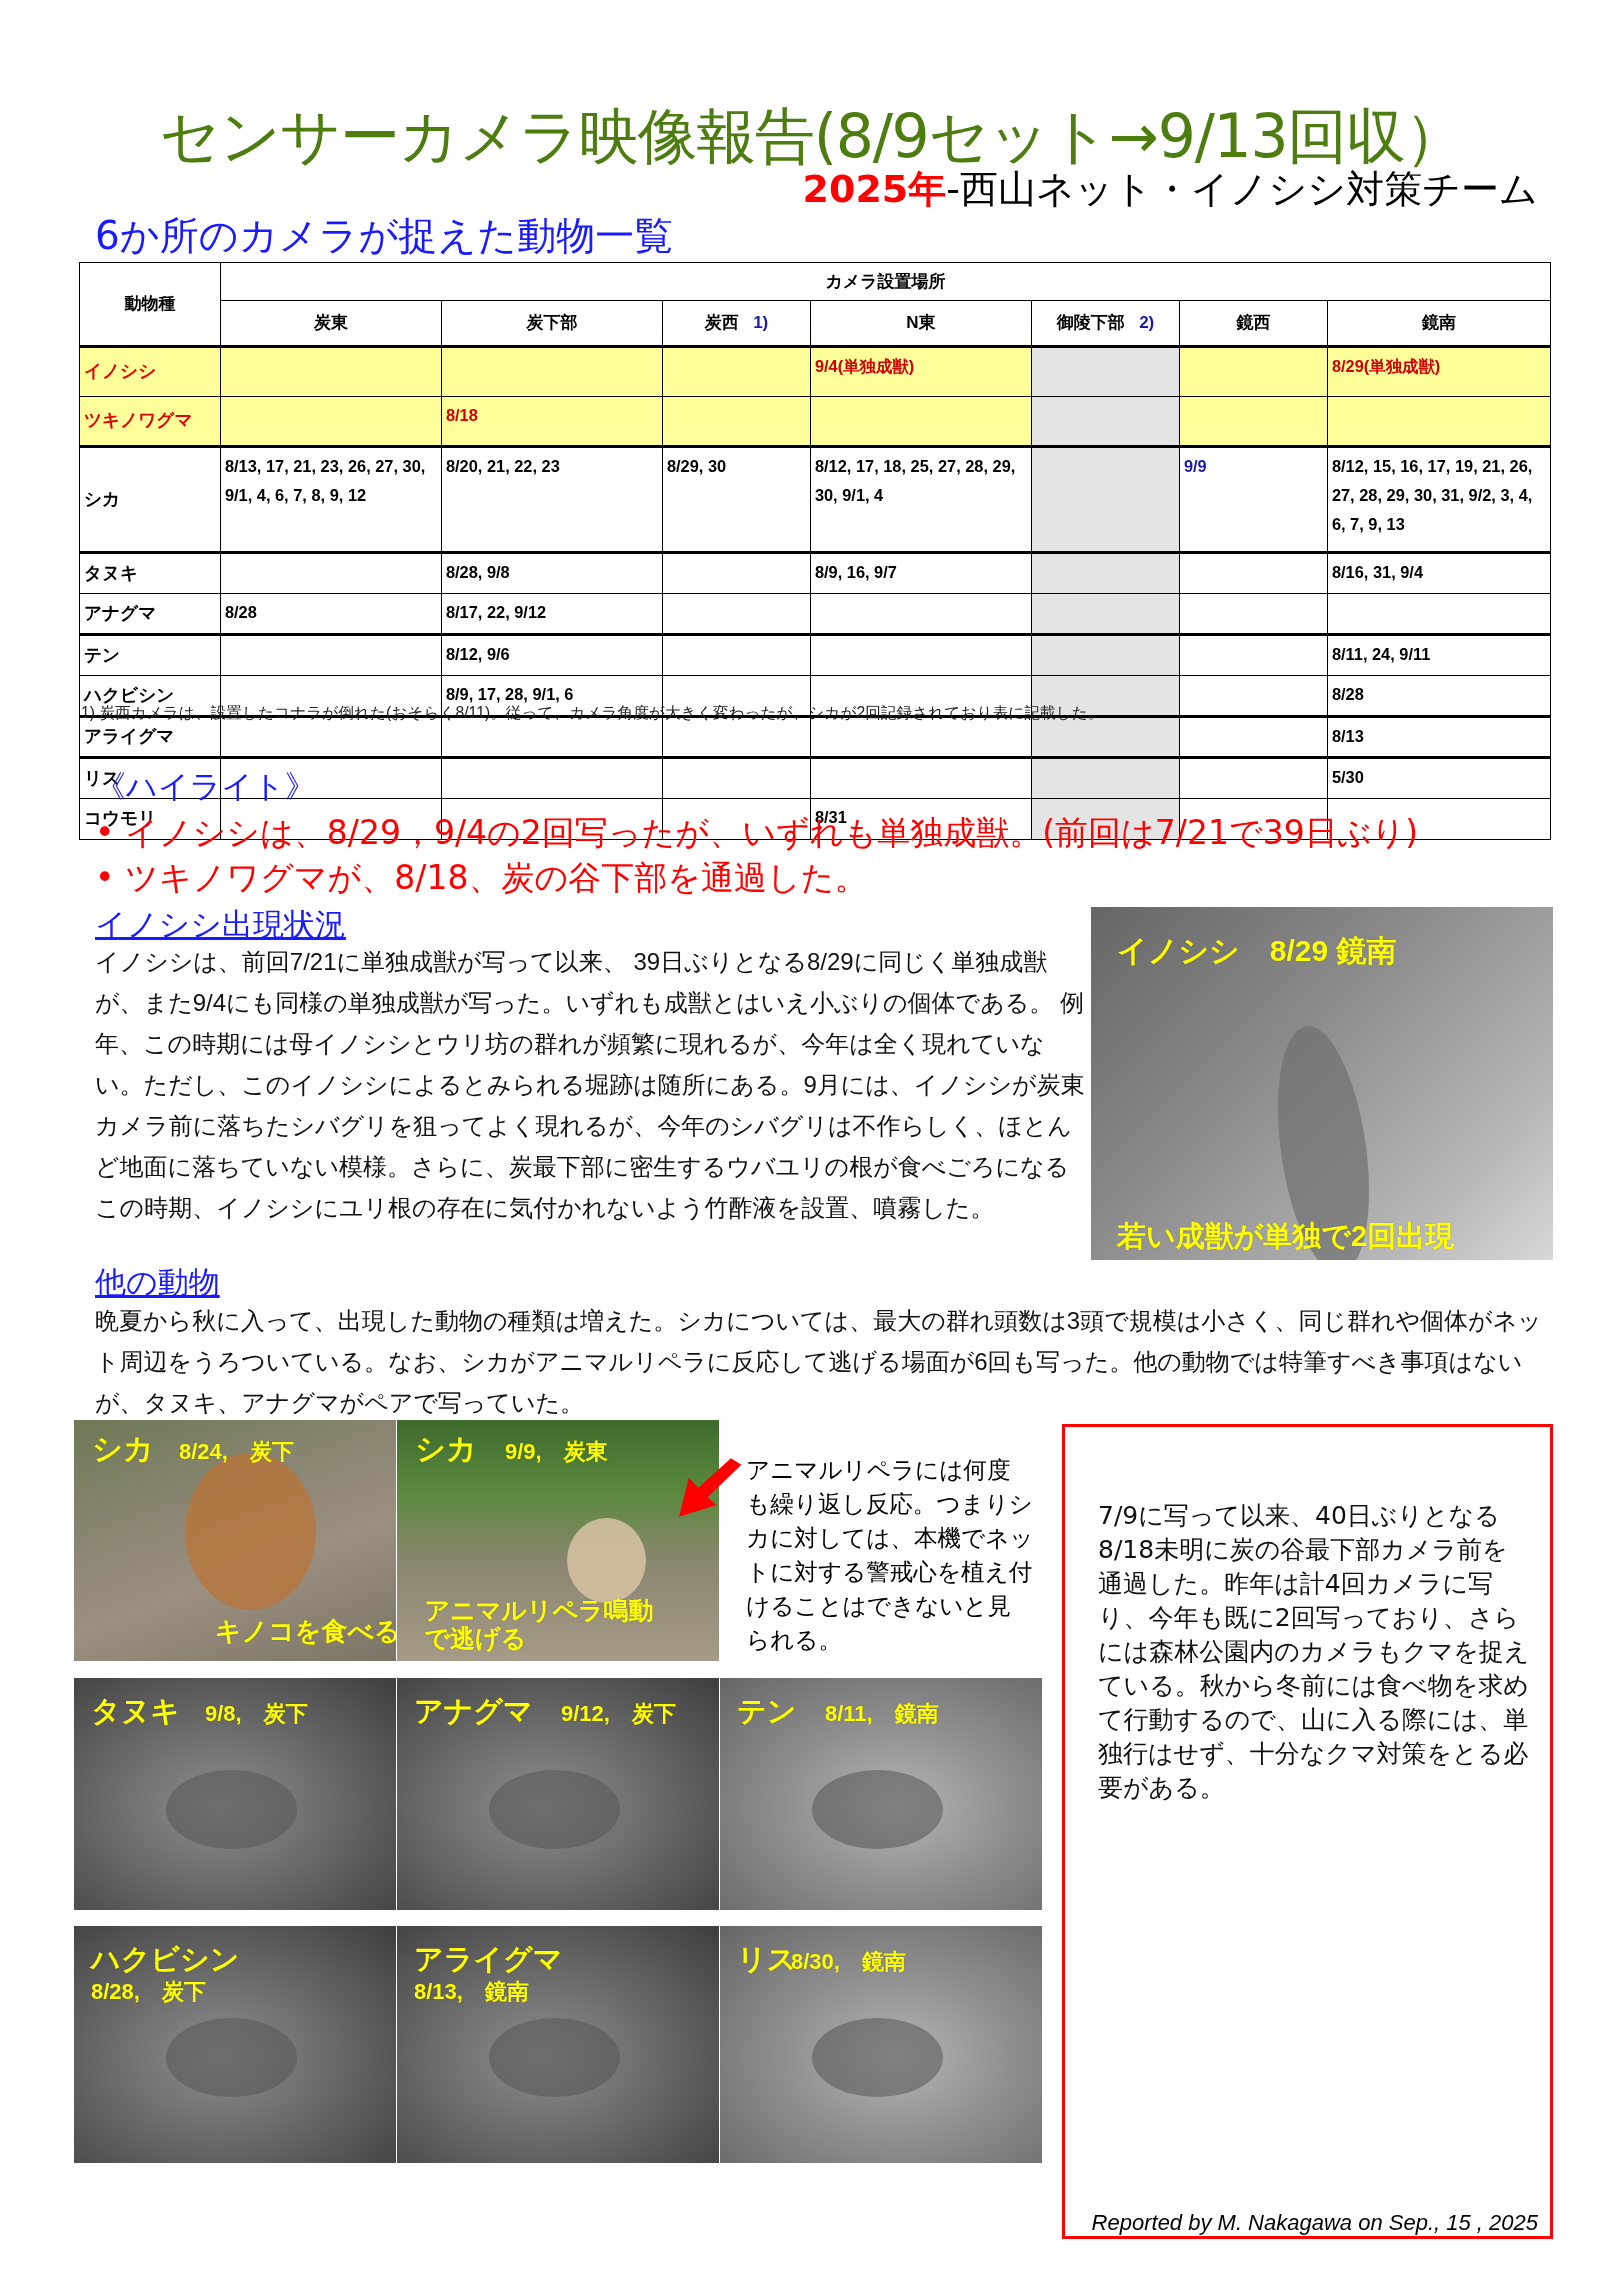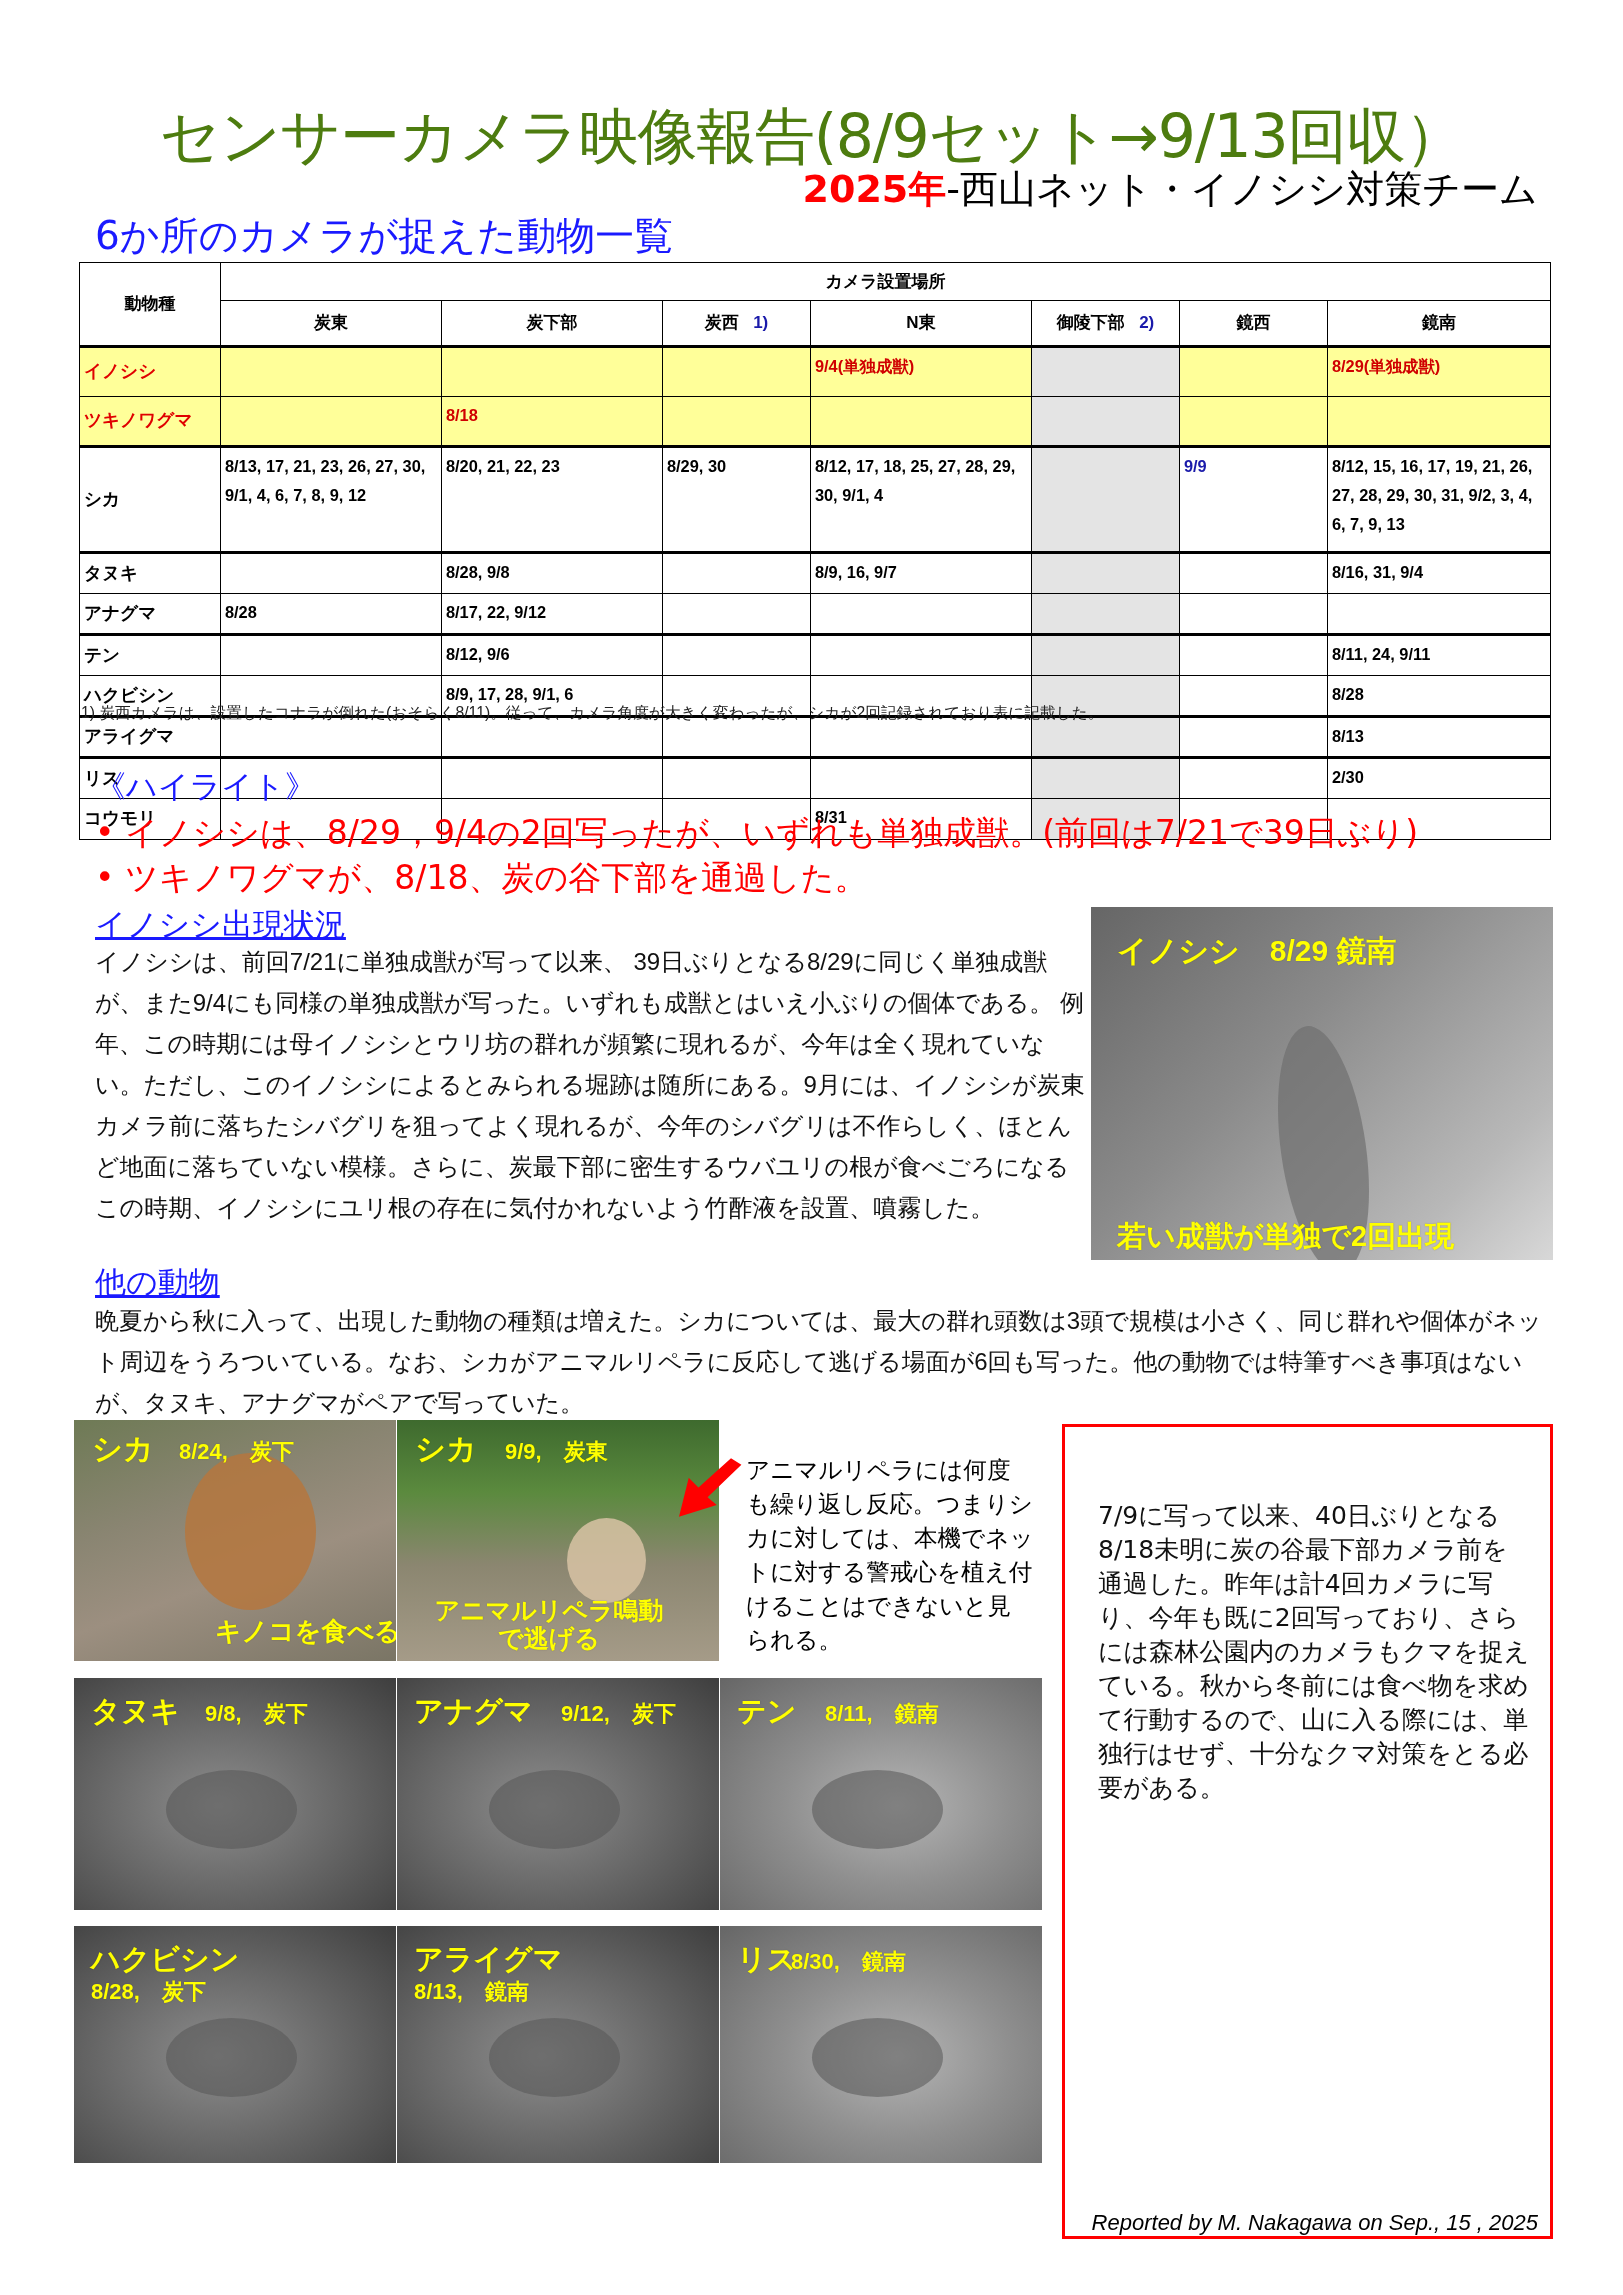--- a/index.html
+++ b/index.html
@@ -18,21 +18,21 @@
   .hl-row .species { color:#e00000; }
   .red { color:#d00000; }
   .navy { color:#1a1aaa; }
   .grey { background:#e4e4e4 !important; }
   .footnotes { left:81px; top:700px; font-size:15.7px; line-height:25px; color:#222; font-family:"Liberation Sans", sans-serif; }
   .hl-head { left:95px; top:766px; color:#1a1aff; font-size:31px; }
   .hl-item { left:95px; color:#ff0000; font-size:33px; white-space:nowrap; }
   .sub-head { left:95px; color:#1a1aff; font-size:31px; text-decoration:underline; }
   .para { left:95px; width:998px; font-size:24px; line-height:41px; color:#111; font-family:"Liberation Sans", sans-serif; }
   .para2 { left:95px; width:1459px; font-size:24px; line-height:41px; color:#111; font-family:"Liberation Sans", sans-serif; }
-  .photo { position:absolute; overflow:hidden;text-align:center; }
+  .photo { position:absolute; overflow:hidden; }
   .ph-night { background: radial-gradient(ellipse at 45% 55%, #8d8d8d 0%, #6a6a6a 45%, #3e3e3e 100%); }
   .ph-night-light { background: radial-gradient(ellipse at 55% 55%, #b5b5b5 0%, #8f8f8f 45%, #666 100%); }
   .ph-boar { background: linear-gradient(135deg, #666 0%, #8a8a8a 40%, #b8b8b8 80%, #d8d8d8 100%); }
   .ph-deer1 { background: linear-gradient(160deg, #6e7a55 0%, #8a8572 35%, #9c8f80 60%, #7a7565 100%); }
   .ph-deer2 { background: linear-gradient(180deg, #3e6a2e 0%, #5b8a3e 30%, #8b8670 60%, #a59b88 100%); }
   .ph-bear { background: radial-gradient(ellipse at 30% 70%, #5a5a5a 0%, #353535 50%, #141414 100%); }
   .animal-blob { position:absolute; border-radius:50%; }
   .cap { position:absolute; color:#ffff00; font-weight:bold; font-family:"Liberation Sans", sans-serif; white-space:nowrap; text-shadow:0 0 1.3px rgba(0,0,0,.3); }
   .bearbox { position:absolute; left:1062px; top:1424px; width:491px; height:815px; border:3.9px solid #ff0000; box-sizing:border-box; }
   .bear-title { position:absolute; left:33px; top:26px; white-space:nowrap; }
@@ -159,21 +159,21 @@
         <td>8/13</td>
       </tr>
       <tr class="thick-top" style="height: 41px;">
         <td class="species">リス</td>
         <td></td>
         <td></td>
         <td></td>
         <td></td>
         <td class="grey"></td>
         <td></td>
-        <td>2/30</td>
+        <td>5/30</td>
       </tr>
       <tr style="height: 41px;">
         <td class="species">コウモリ</td>
         <td></td>
         <td></td>
         <td></td>
         <td>8/31</td>
         <td class="grey"></td>
         <td></td>
         <td></td>

